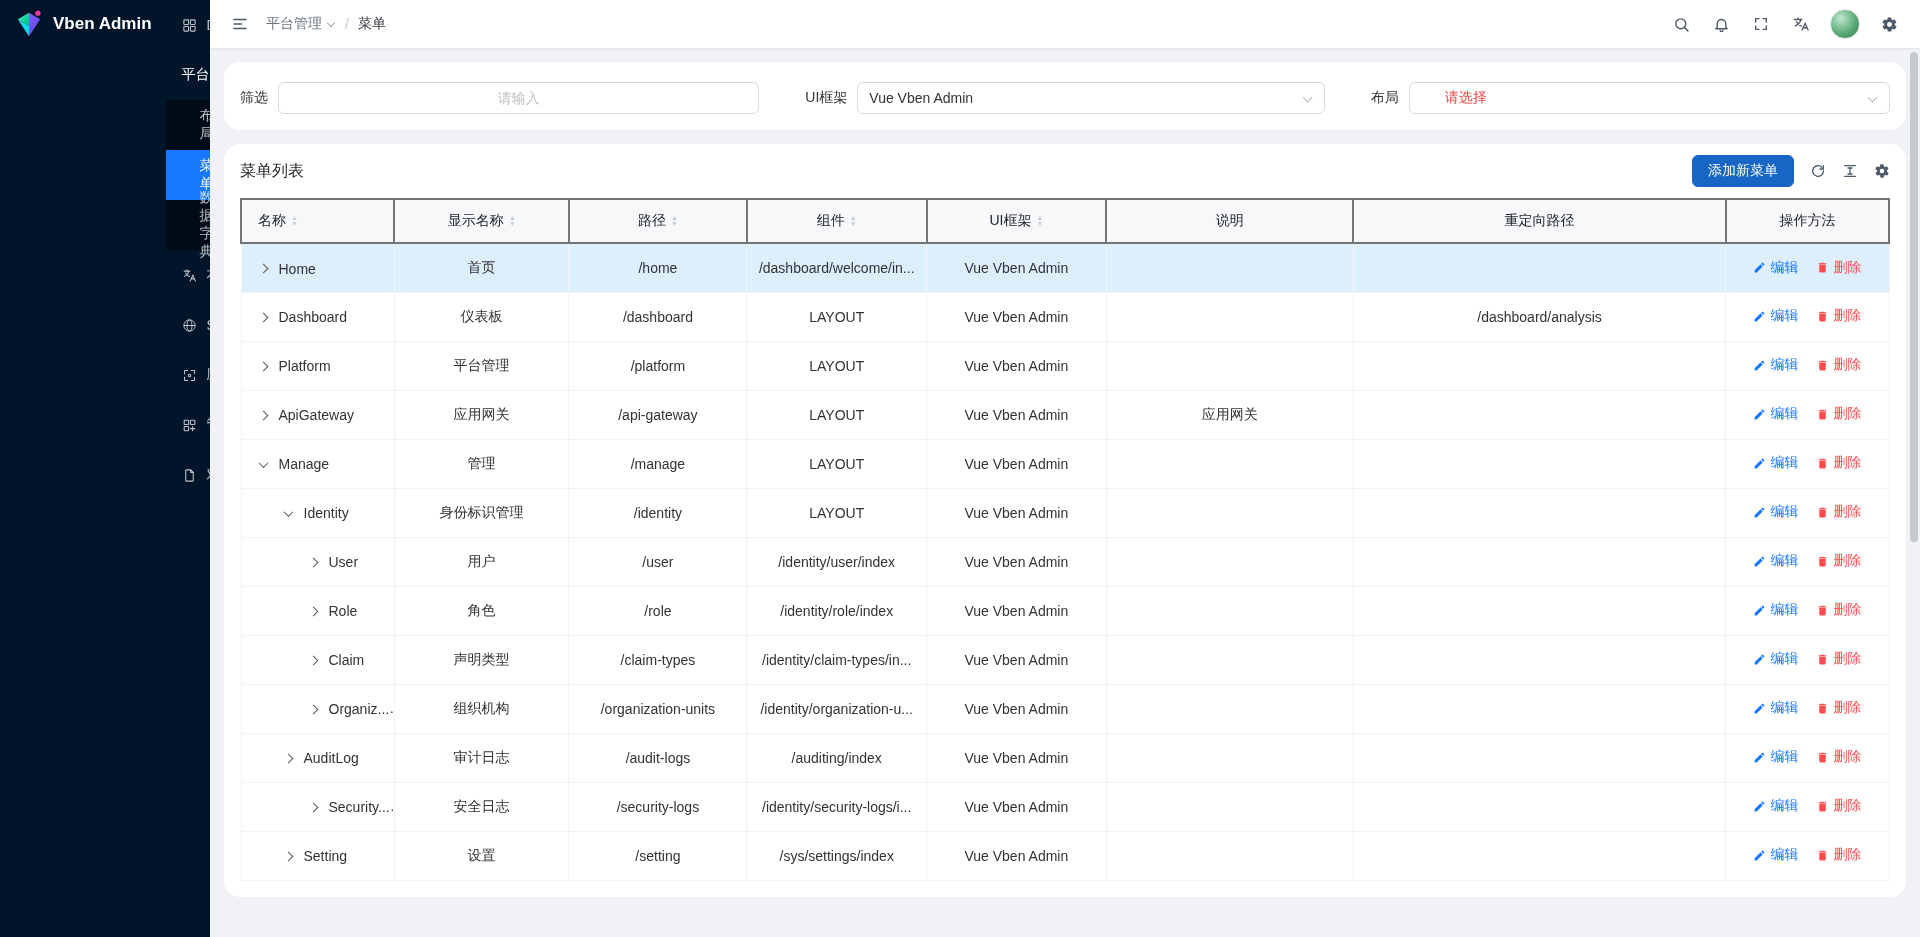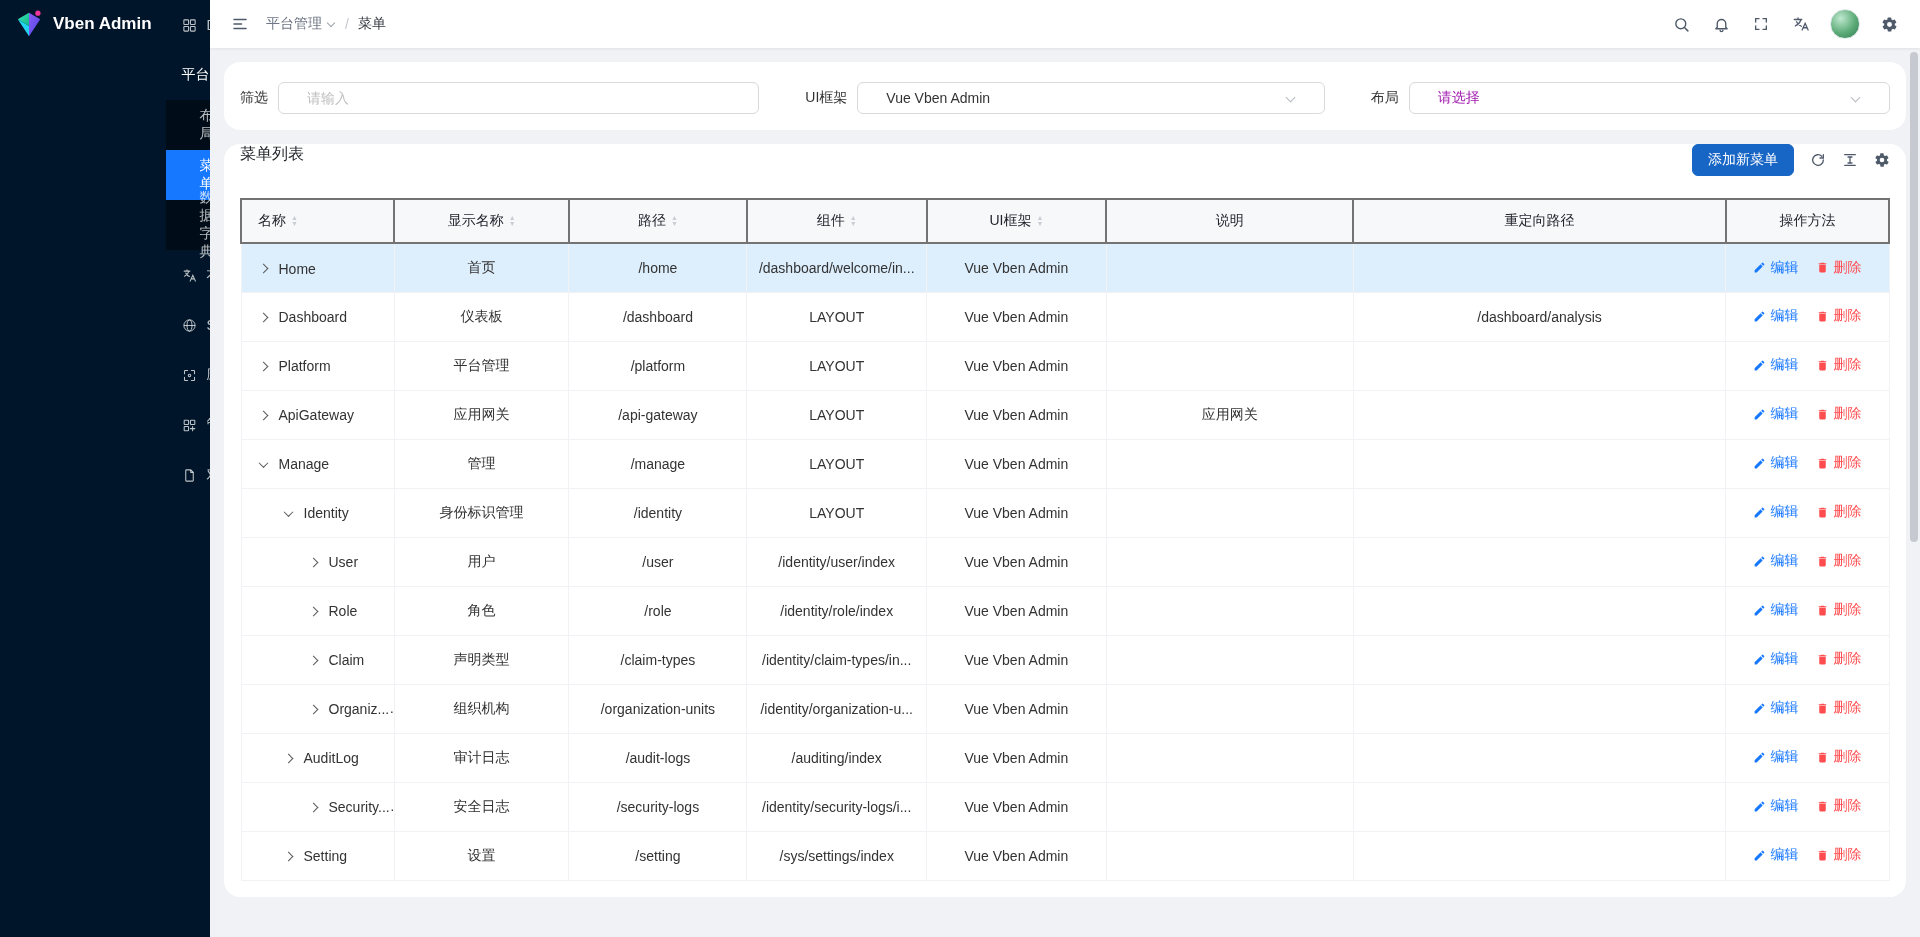--- a/index.html
+++ b/index.html
@@ -50,37 +50,37 @@
     border:1px solid #e3e6ea; }
 
   
   .content { flex:1; padding:14px; min-height:0; }
   .card { background:#fff; border-radius:16px; }
   .filter-card { padding:20px 16px 16px; }
   .filter-row { display:flex; gap:46px; }
   .field { flex:1; display:flex; align-items:center; gap:10px; min-width:0; }
   .field-label { white-space:nowrap; color:#333; }
   .control { flex:1; height:32px; border:1px solid #d9d9d9; border-radius:6px; background:#fff;
-    display:flex; align-items:center; padding:0 28px; min-width:0; }
+    display:flex; align-items:center; padding:0 11px; min-width:0;text-align:center; }
   input.control { outline:none; font-size:14px; color:#333; font-family:inherit; }
   input.control::placeholder { color:#bfbfbf; }
   .select { justify-content:space-between; cursor:pointer; }
   .sel-value { color:#333; overflow:hidden; white-space:nowrap; }
-  .sel-value.placeholder { color:#a21caf; }
+  .sel-value.placeholder { color:#ef4444;margin-left:24px; }
   .sel-caret { width:10px; height:10px; position:relative; flex-shrink:0; }
   .sel-caret::before { content:""; position:absolute; top:1px; left:1px; width:6px; height:6px;
     border-right:1.3px solid #b6bac1; border-bottom:1.3px solid #b6bac1; transform:rotate(45deg); }
   .filter-actions { display:flex; justify-content:flex-end; gap:12px; margin-top:18px; }
   .btn { height:32px; padding:0 15px; border-radius:6px; border:1px solid #d9d9d9; background:#fff;
     color:#333; font-size:14px; cursor:pointer; font-family:inherit; white-space:nowrap; }
   .btn.primary { background:var(--primary,#1765c5); border-color:var(--primary,#1765c5); color:#fff; }
 
   
   .table-card { margin-top:14px; padding:0 16px 16px; }
-  .table-toolbar { height:54px; display:flex; align-items:flex-start; justify-content:space-between; }
+  .table-toolbar { height:54px; display:flex; align-items:center; justify-content:space-between; }
   .table-title { font-size:16px; font-weight:500; color:#1f2329; }
   .toolbar-right { display:flex; align-items:center; gap:16px; }
   .ticon { color:#4e5969; cursor:pointer; display:flex; align-items:center; }
 
   table { width:100%; border-collapse:collapse; table-layout:fixed; }
   thead th { background:#f7f8fa; font-weight:500; color:#1d2129; height:44px;
     border:2px solid #737373; padding:0 8px; text-align:center; font-size:14px; }
   th.th-left { text-align:left; padding-left:16px; }
   .th-inner { display:inline-flex; align-items:center; gap:5px; }
   .sorter { display:inline-flex; flex-direction:column; line-height:0; cursor:pointer; }

